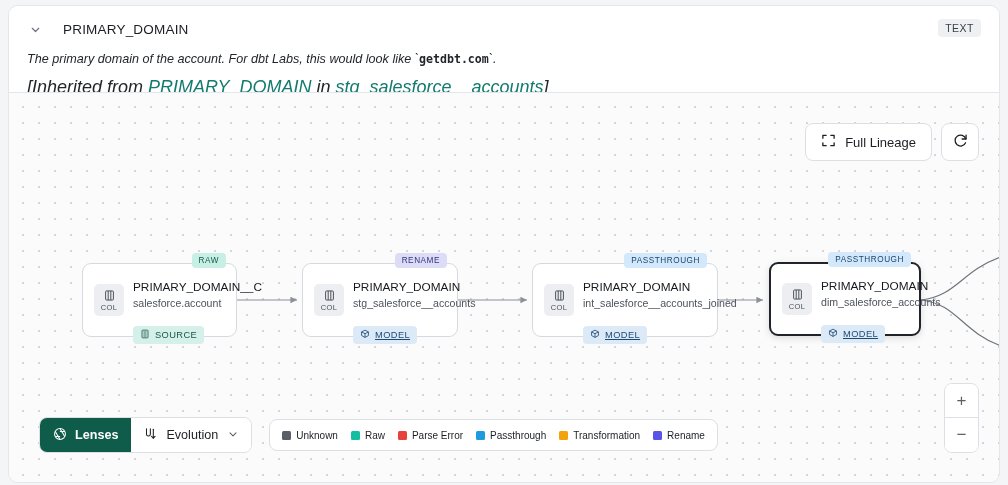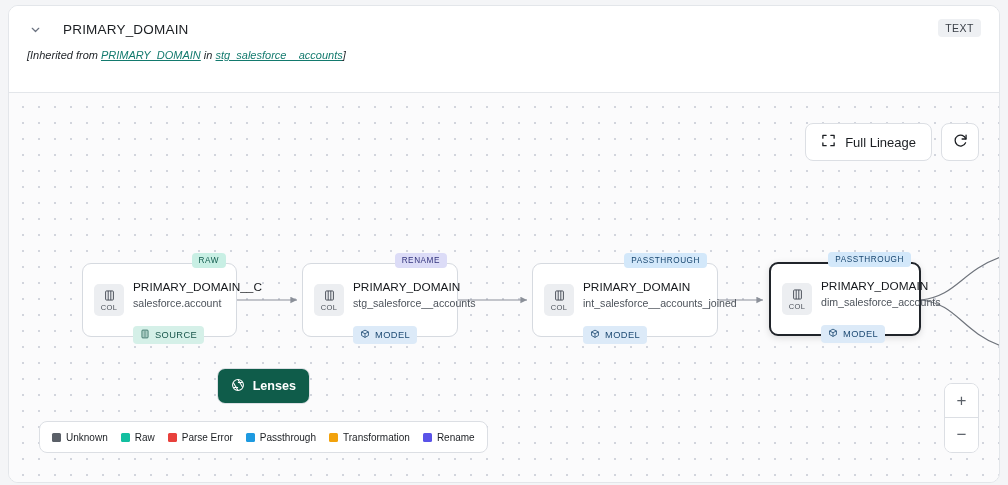--- a/index.html
+++ b/index.html
@@ -73,21 +73,21 @@
     line-height: 1.25;
   }
   .hdr-desc .mono {
     font-family: "DejaVu Sans Mono", monospace;
     font-style: normal;
     font-weight: bold;
     font-size: 11.6px;
   }
   .hdr-inherit {
     margin-top: 9px;
-    font-size: 11px;
+    font-size: 18px;
     font-style: italic;
     color: #22262b;
   }
   .hdr-inherit a {
     color: #137a6e;
     text-decoration: underline;
     font-style: italic;
   }
 
   
@@ -212,21 +212,21 @@
     align-self: flex-start;
     display: inline-flex;
     align-items: center;
     gap: 5px;
     padding: 3px 7px;
     border-radius: 4px;
     font-size: 9.3px;
     letter-spacing: 0.4px;
   }
   .kind-source { background: #d5f0e8; color: #17554a; }
-  .kind-model  { background: #dceaf8; color: #1d4a73; }
+  .kind-model  { background: #dceaf8; color: #1d4a73; text-decoration: underline; }
 
   .tag {
     position: absolute;
     top: -11px;
     font-size: 8.2px;
     letter-spacing: 0.55px;
     padding: 3px 7px;
     border-radius: 4px;
     z-index: 4;
   }
@@ -235,21 +235,20 @@
   .tag-passthrough { background: #d3e8fa; color: #17456e; }
 
   
   .bottom-bar {
     position: absolute;
     left: 30px; bottom: 30px;
     display: flex;
     align-items: center;
     gap: 17px;
     z-index: 5;
-    flex-direction: column;
   }
   .seg-group {
     display: flex;
     border-radius: 8px;
     overflow: hidden;
     border: 1px solid #dcdfe4;
     background: #ffffff;
   }
   .seg-lenses {
     display: flex; align-items: center; gap: 8px;
@@ -297,20 +296,23 @@
       <div class="hdr-top">
         <span class="chevron">
           <svg width="13" height="13" viewBox="0 0 16 16" fill="none" stroke="#6b7280" stroke-width="1.5" stroke-linecap="round" stroke-linejoin="round">
               <path d="M4 6.5 L8 10.5 L12 6.5"></path>
             </svg>
         </span>
         <span class="hdr-title">PRIMARY_DOMAIN</span>
       </div>
       <div class="type-chip">TEXT</div>
 
+      <div class="hdr-desc">
+        <span>The primary domain of the account. For dbt Labs, this would look like `</span><span class="mono">getdbt.com</span><span>`.</span>
+      </div>
 
       <div class="hdr-inherit">
         <span>[Inherited from </span><a href="#">PRIMARY_DOMAIN</a><span> in </span><a href="#">stg_salesforce__accounts</a><span>]</span>
       </div>
     </div>
 
     <div class="canvas">
 
       <svg class="edges">
         <defs>
@@ -466,20 +468,35 @@
                 <path d="M8 1.8 L10.8 6.6"></path>
                 <path d="M13.4 5.2 L7.9 5.2"></path>
                 <path d="M13.4 10.8 L10.6 6"></path>
                 <path d="M8 14.2 L5.2 9.4"></path>
                 <path d="M2.6 10.8 L8.1 10.8"></path>
                 <path d="M2.6 5.2 L5.4 10"></path>
               </svg>
             </span>
             <span>Lenses</span>
           </div>
+          <div class="seg-evolution">
+            <span>
+              <svg width="14" height="14" viewBox="0 0 16 16" fill="none" stroke="#1c1f23" stroke-width="1.2" stroke-linecap="round" stroke-linejoin="round">
+                <path d="M4 2 V8.2 A2.2 2.2 0 0 0 8.4 8.2 V2"></path>
+                <path d="M11.8 2.6 V12.6"></path>
+                <path d="M9.8 10.6 L11.8 12.8 L13.8 10.6"></path>
+              </svg>
+            </span>
+            <span>Evolution</span>
+            <span>
+              <svg width="12" height="12" viewBox="0 0 16 16" fill="none" stroke="#5a6068" stroke-width="1.4" stroke-linecap="round" stroke-linejoin="round">
+                  <path d="M4 6.5 L8 10.5 L12 6.5"></path>
+                </svg>
+            </span>
+          </div>
         </div>
 
         <div class="legend">
           <div class="legend-item">
             <span class="swatch" style="background:#5b6068"></span>
             <span>Unknown</span>
           </div>
           <div class="legend-item">
             <span class="swatch" style="background:#13bfa0"></span>
             <span>Raw</span>

